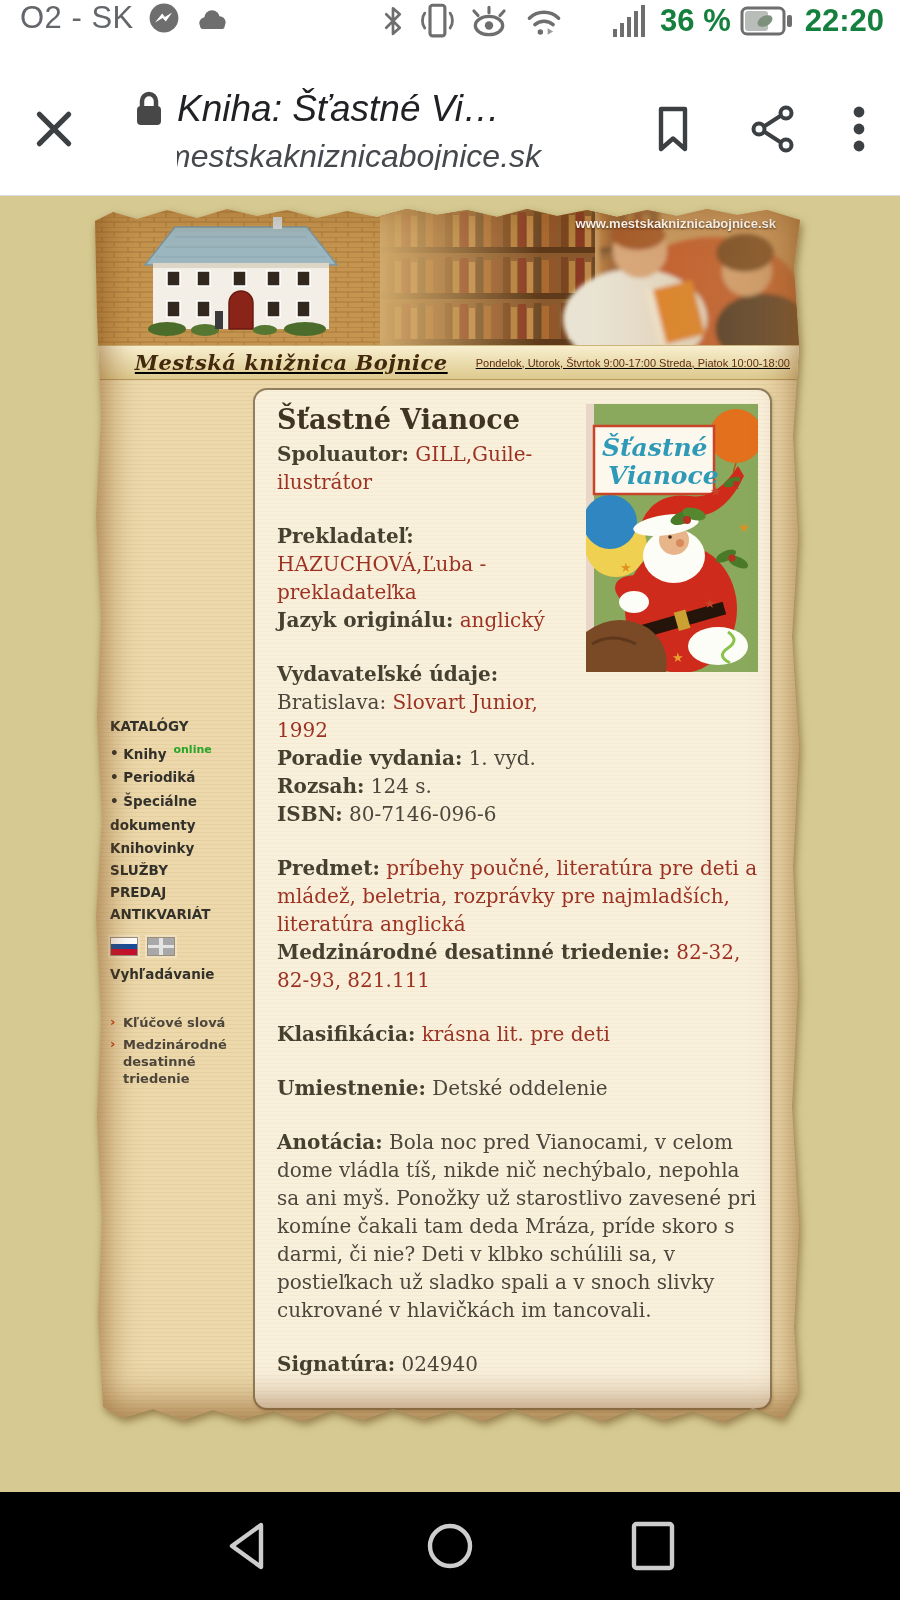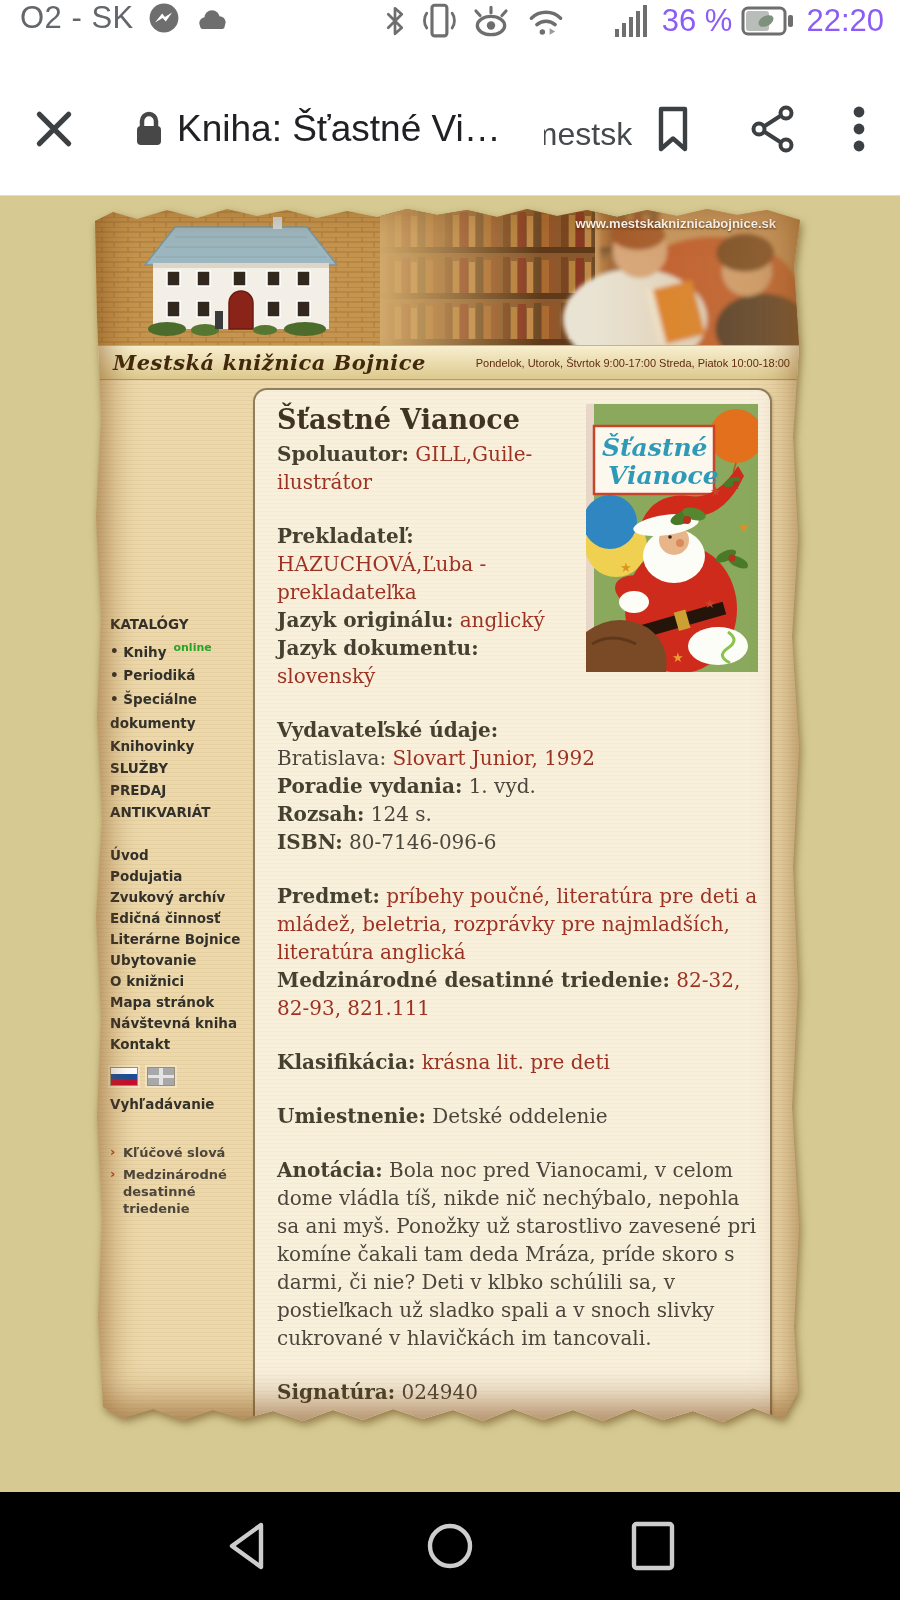--- a/index.html
+++ b/index.html
@@ -3,45 +3,45 @@
 <meta charset="utf-8">
 <style>
   html,body{margin:0;padding:0;background:#000;}
   .screen{position:relative;width:900px;height:1600px;overflow:hidden;background:#d6ca92;font-family:"Liberation Sans",sans-serif;}
 
   
   .status-bar{position:absolute;top:0;left:0;width:100%;height:62px;background:#fff;display:flex;align-items:flex-start;padding:0 16px 0 20px;box-sizing:border-box;color:#63666a;}
   .sb-carrier{font-size:31px;letter-spacing:.5px;}
   .sb-left-icons{display:flex;align-items:center;gap:10px;margin-left:12px;}
   .sb-right{margin-left:auto;display:flex;align-items:center;gap:9px;}
-  .sb-pct,.sb-time{font-size:31px;color:#8b5cf6;}
+  .sb-pct,.sb-time{font-size:31px;color:#15803d;font-weight:bold;}
   .sb-time{margin-left:2px;}
   .sb-gap{width:26px;}
 
   
   .browser-header{position:absolute;top:62px;left:0;width:100%;height:134px;background:#fff;border-bottom:1px solid #dadce0;display:flex;align-items:center;padding:0 30px;box-sizing:border-box;}
-  .site-block{margin-left:56px;flex:1;min-width:0;display:flex;flex-direction:row;}
+  .site-block{margin-left:56px;flex:1;min-width:0;display:flex;flex-direction:column;font-style:italic;}
   .title-row{display:flex;align-items:center;gap:13px;}
   .page-title{font-size:37px;color:#202124;white-space:nowrap;overflow:hidden;}
   .url-row{overflow:hidden;height:40px;margin-left:43px;}
   .url-row span{display:inline-block;margin-left:-13px;font-size:32px;color:#45494d;white-space:nowrap;margin-top:8px;}
   .hdr-actions{display:flex;align-items:center;gap:56px;margin-left:20px;padding-right:4px;}
 
   
   .page{position:absolute;top:197px;left:0;width:900px;height:1295px;background:#d6ca92;}
   .paper-wrap{position:absolute;left:95px;top:10px;width:705px;height:1218px;filter:drop-shadow(2px 4px 4px rgba(92,58,16,.55));}
   .paper{position:relative;width:100%;height:100%;overflow:hidden;background:#ecd8aa;background-image:repeating-linear-gradient(0deg,rgba(146,104,44,.08) 0 1px,transparent 1px 4px);
     clip-path:polygon(0px 14px,18px 5px,42px 12px,72px 3px,102px 11px,132px 2px,162px 9px,192px 3px,222px 11px,252px 4px,282px 10px,312px 2px,342px 8px,372px 3px,402px 10px,432px 2px,462px 9px,492px 3px,522px 10px,552px 3px,582px 9px,612px 2px,642px 8px,672px 3px,705px 13px,699px 60px,704px 140px,698px 230px,703px 330px,697px 430px,704px 540px,698px 660px,703px 780px,697px 900px,704px 1020px,699px 1120px,703px 1185px,688px 1212px,658px 1201px,628px 1215px,598px 1204px,568px 1213px,538px 1202px,508px 1214px,478px 1203px,448px 1213px,418px 1202px,388px 1214px,358px 1203px,328px 1212px,298px 1202px,268px 1213px,238px 1203px,208px 1214px,178px 1204px,148px 1212px,118px 1203px,88px 1213px,58px 1202px,28px 1211px,8px 1200px,3px 1110px,7px 1010px,2px 910px,6px 810px,1px 710px,7px 610px,2px 510px,6px 410px,1px 310px,6px 210px,2px 110px);}
   .paper::after{content:"";position:absolute;inset:0;z-index:6;pointer-events:none;box-shadow:inset 0 0 45px rgba(130,80,25,.38),inset 0 -24px 34px rgba(128,74,20,.45),inset 14px 0 26px rgba(150,100,40,.2);}
 
   .banner{position:relative;height:138px;}
   .banner svg{position:absolute;inset:0;width:100%;height:100%;}
   .banner-url{position:absolute;top:9px;right:24px;color:#fff;font-size:13px;font-weight:bold;text-shadow:0 1px 2px rgba(70,35,0,.9);z-index:3;}
 
-  .info-strip{height:33px;display:flex;align-items:center;justify-content:space-between;background:linear-gradient(#f8efcf,#ddc98d);border-top:1px solid #cbb37b;border-bottom:1px solid #b79b5f;padding:0 10px 0 18px;position:relative;z-index:2;}
+  .info-strip{height:33px;display:flex;align-items:center;justify-content:flex-end;background:linear-gradient(#f8efcf,#ddc98d);border-top:1px solid #cbb37b;border-bottom:1px solid #b79b5f;padding:0 10px 0 18px;position:relative;z-index:2;text-decoration:underline;}
   .library-script{font-family:"DejaVu Serif",serif;font-style:italic;font-weight:bold;font-size:21px;color:#42290e;letter-spacing:.5px;}
   .opening-hours{font-size:11px;color:#5e2c12;white-space:nowrap;margin-left:28px;}
 
   .body-row{display:flex;align-items:center;padding:8px 0 0 15px;}
 
   
   .sidebar{width:133px;flex:none;font-family:"DejaVu Sans",sans-serif;color:#33312b;padding-top:8px;}
   .sb-h{font-weight:bold;font-size:13.5px;line-height:24px;}
   .sb-cat-item{font-weight:bold;font-size:13.5px;line-height:24px;cursor:pointer;}
   .sb-cat-item::before{content:"• ";}
@@ -266,42 +266,20 @@
             <div>
 
                 <div class="sb-item">Knihovinky</div>
 
                 <div class="sb-item">SLUŽBY</div>
 
                 <div class="sb-item">PREDAJ</div>
 
                 <div class="sb-item">ANTIKVARIÁT</div>
               </div>
-            <div class="sb-nav">
-
-                <div class="sb-item">Úvod</div>
-
-                <div class="sb-item">Podujatia</div>
-
-                <div class="sb-item">Zvukový archív</div>
-
-                <div class="sb-item">Edičná činnosť</div>
-
-                <div class="sb-item">Literárne Bojnice</div>
-
-                <div class="sb-item">Ubytovanie</div>
-
-                <div class="sb-item">O knižnici</div>
-
-                <div class="sb-item">Mapa stránok</div>
-
-                <div class="sb-item">Návštevná kniha</div>
-
-                <div class="sb-item">Kontakt</div>
-              </div>
             <div class="flags">
               <div class="flag flag-sk"></div>
               <div class="flag flag-uk"></div>
             </div>
             <div class="search-label">Vyhľadávanie</div>
             <div class="kw">
 
                 <div class="kw-link">Kľúčové slová</div>
 
                 <div class="kw-link">Medzinárodné desatinné triedenie</div>
@@ -364,21 +342,20 @@
 
             <h1 class="book-title">Šťastné Vianoce</h1>
 
             <div>
               <p class="field"><b class="fl">Spoluautor:</b><span class="fv"><span class="v-red"> GILL,Guile-ilustrátor</span></span></p>
 
               <p class="field gap"><b class="fl">Prekladateľ:</b><span class="fv"><br><span class="v-red">HAZUCHOVÁ,Ľuba - prekladateľka</span></span></p>
 
               <p class="field"><b class="fl">Jazyk originálu:</b><span class="fv"><span class="v-red"> anglický</span></span></p>
 
-              <p class="field"><b class="fl">Jazyk dokumentu:</b><span class="fv"><span class="v-red"> slovenský</span></span></p>
 
               <p class="field gap"><b class="fl">Vydavateľské údaje:</b><span class="fv"><br><span class="v-plain">Bratislava: </span><span class="v-red">Slovart Junior, 1992</span></span></p>
 
               <p class="field"><b class="fl">Poradie vydania:</b><span class="fv"><span class="v-plain"> 1. vyd.</span></span></p>
 
               <p class="field"><b class="fl">Rozsah:</b><span class="fv"><span class="v-plain"> 124 s.</span></span></p>
 
               <p class="field"><b class="fl">ISBN:</b><span class="fv"><span class="v-plain"> 80-7146-096-6</span></span></p>
 
               <p class="field gap"><b class="fl">Predmet:</b><span class="fv"><span class="v-red"> príbehy poučné, literatúra pre deti a mládež, beletria, rozprávky pre najmladších, literatúra anglická</span></span></p>

